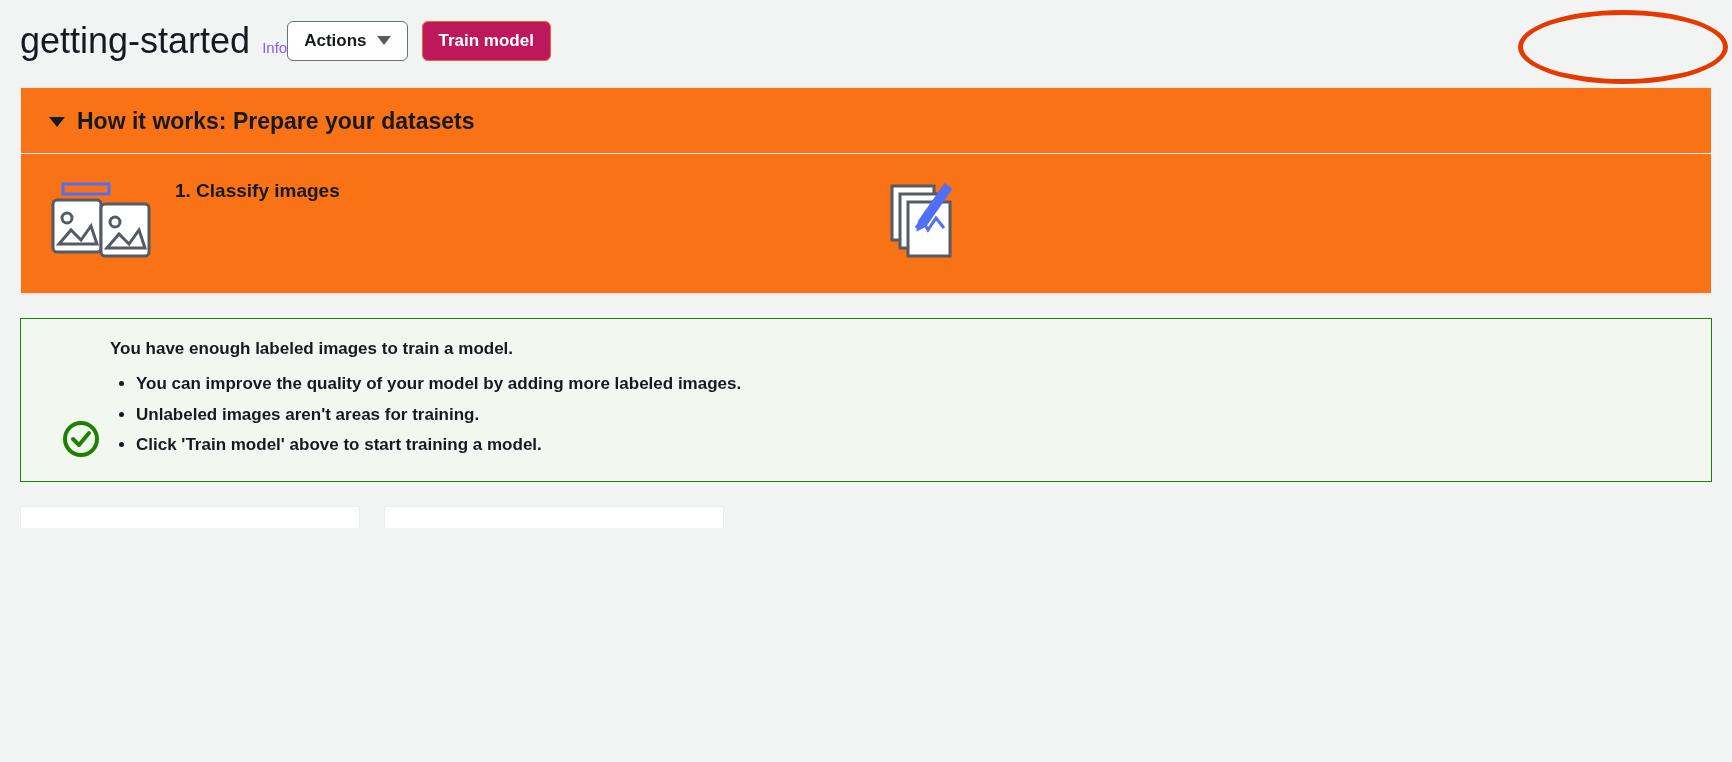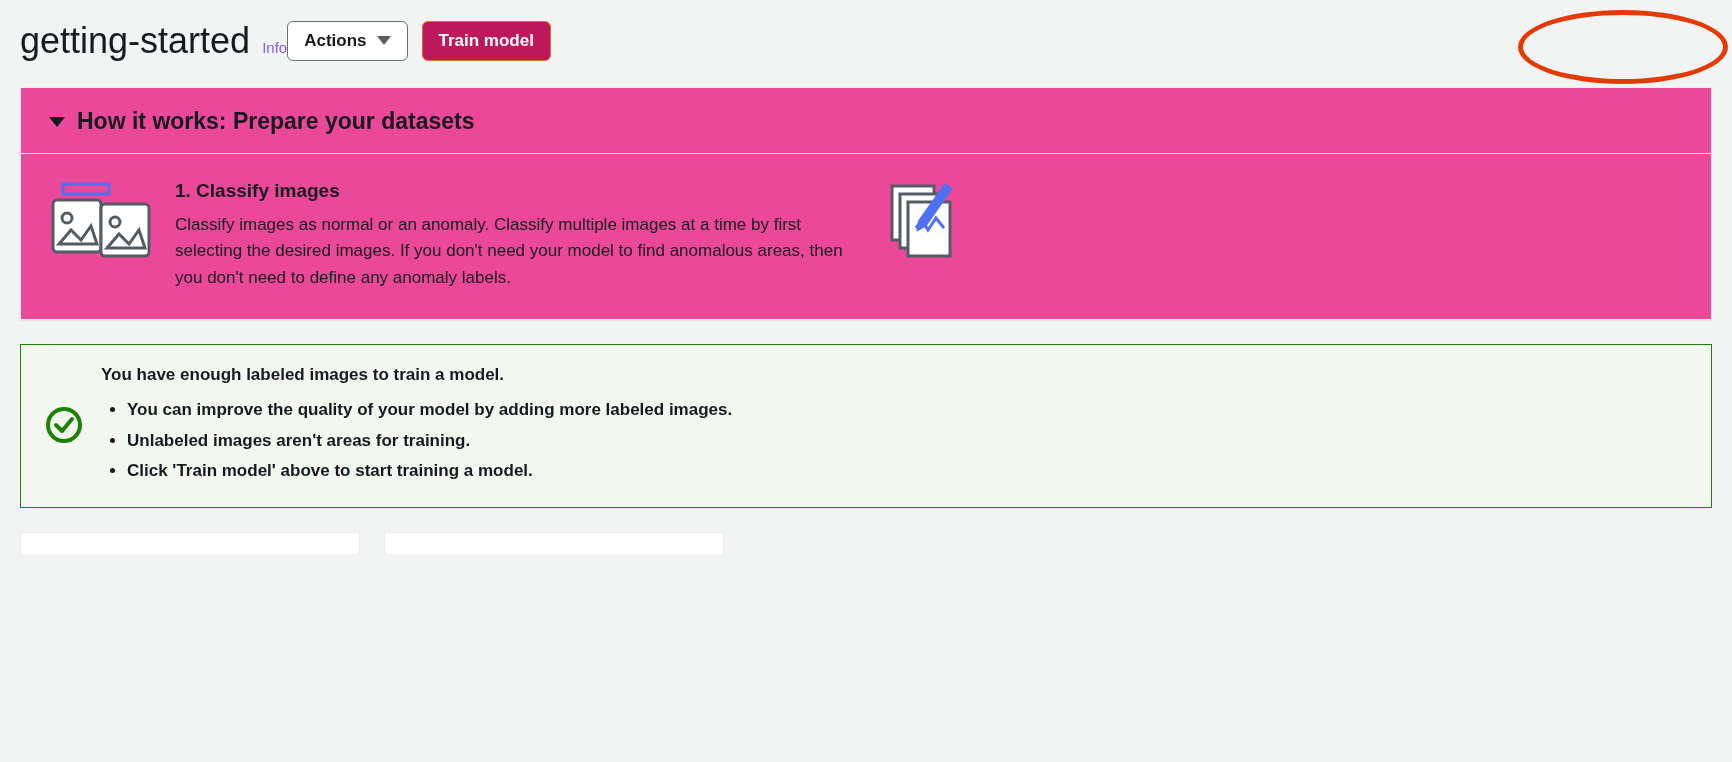--- a/index.html
+++ b/index.html
@@ -69,21 +69,21 @@
     border: 5px solid #e63900;
     border-radius: 50%;
     width: 210px;
     height: 74px;
     right: -16px;
     top: -10px;
     pointer-events: none;
   }
 
   .panel {
-    background: #ec4899;
+    background: #f97316;
     border: 1px solid #eaeded;
     box-shadow: 0 1px 1px rgba(0,0,0,0.05);
     margin-bottom: 24px;
   }
   .panel-header {
     padding: 20px 28px 18px 28px;
     border-bottom: 1px solid #eaeded;
     display: flex;
     align-items: center;
     gap: 12px;
@@ -120,24 +120,24 @@
   }
   .step-content p {
     font-size: 17px;
     line-height: 1.55;
     color: #16191f;
   }
 
   .alert-success {
     background: #f2f8f0;
     border: 1px solid #1d8102;
-    padding: 20px 24px;
-    display: flex;
-    gap: 18px;
-    align-items: center;
+    padding: 20px 41px;
+    display: flex;
+    gap: 10px;
+    align-items: flex-end;
     margin-bottom: 24px;
   }
   .alert-icon {
     flex-shrink: 0;
     margin-top: 2px;
   }
   .alert-body h4 {
     font-size: 17px;
     font-weight: 700;
     margin-bottom: 10px;
@@ -202,21 +202,20 @@
           </g>
           <g transform="translate(50,24)">
             <rect x="0" y="0" width="48" height="52" rx="4" fill="#fff" stroke="#545b64" stroke-width="3"></rect>
             <circle cx="14" cy="18" r="5" fill="none" stroke="#545b64" stroke-width="3"></circle>
             <path d="M6 44 L18 30 L28 40 L38 26 L44 44 Z" fill="none" stroke="#545b64" stroke-width="3"></path>
           </g>
         </svg>
       </div>
       <div class="step-content">
         <h3>1. Classify images</h3>
-        <p>Classify images as normal or an anomaly. Classify multiple images at a time by first selecting the desired images. If you don't need your model to find anomalous areas, then you don't need to define any anomaly labels.</p>
       </div>
     </div>
 
     <div class="step">
       <div class="step-icon">
         <svg width="100" height="82" viewBox="0 0 100 82">
           <rect x="6" y="6" width="42" height="54" fill="#fff" stroke="#545b64" stroke-width="3"></rect>
           <rect x="14" y="14" width="42" height="54" fill="#fff" stroke="#545b64" stroke-width="3"></rect>
           <rect x="22" y="22" width="42" height="54" fill="#fff" stroke="#545b64" stroke-width="3"></rect>
           <path d="M30 48 L36 40 L42 50 L50 38 L58 48" fill="none" stroke="#4f6ff5" stroke-width="3"></path>

